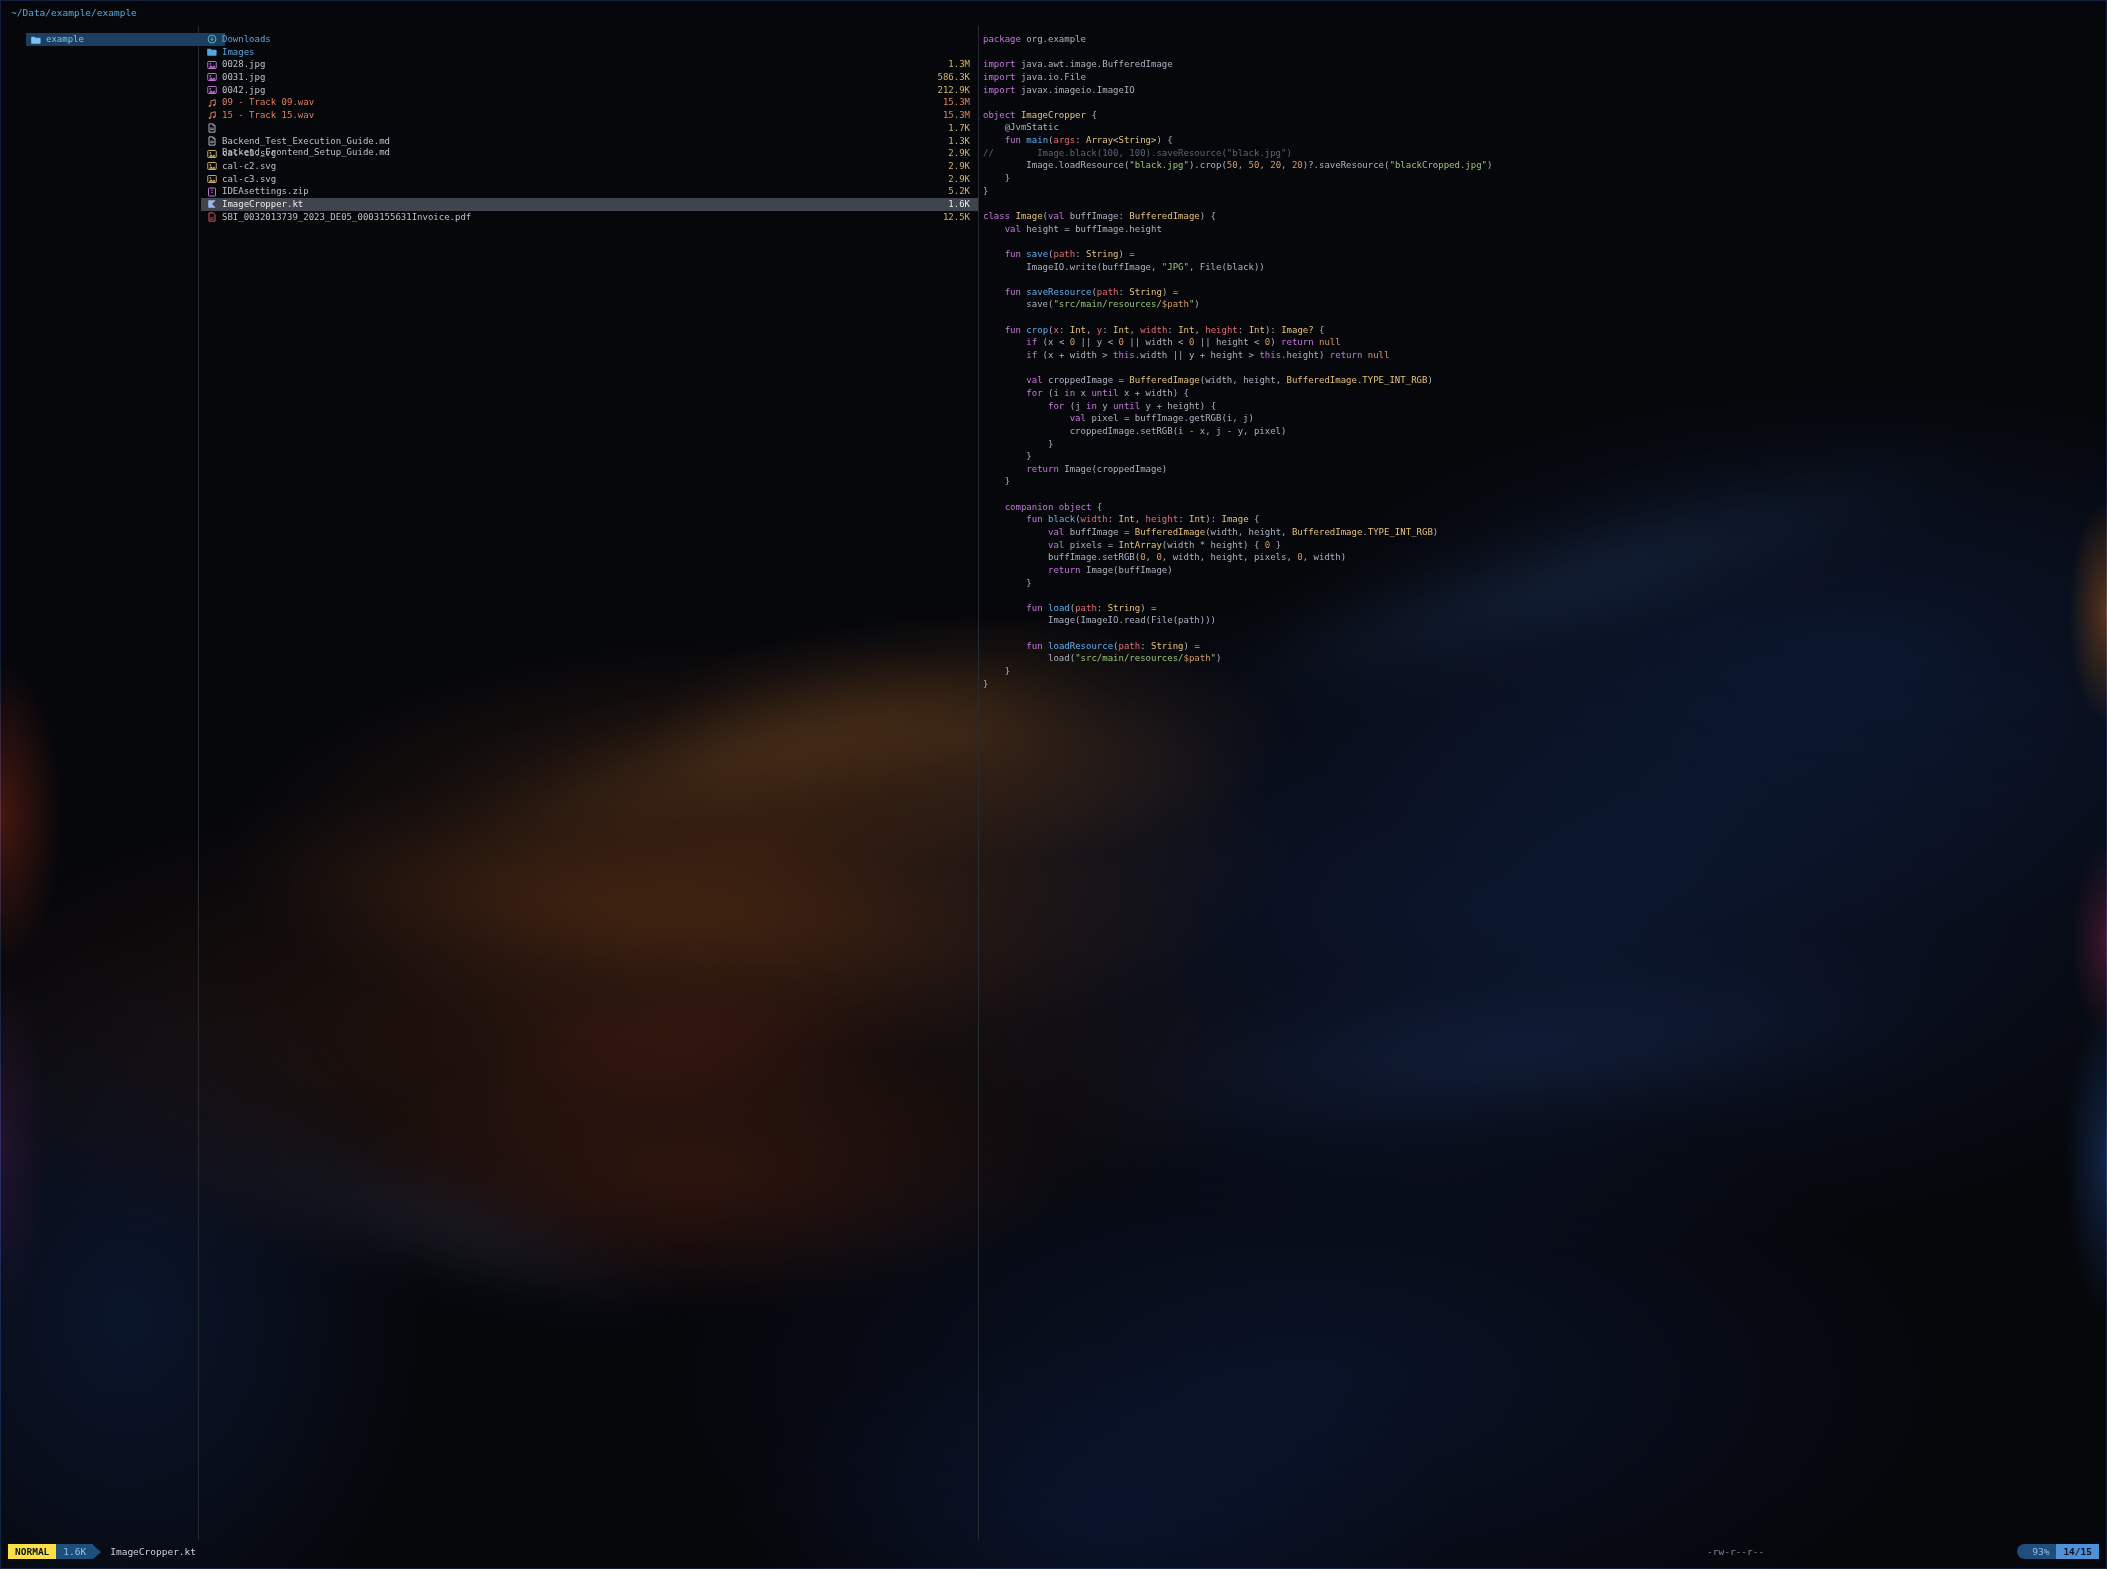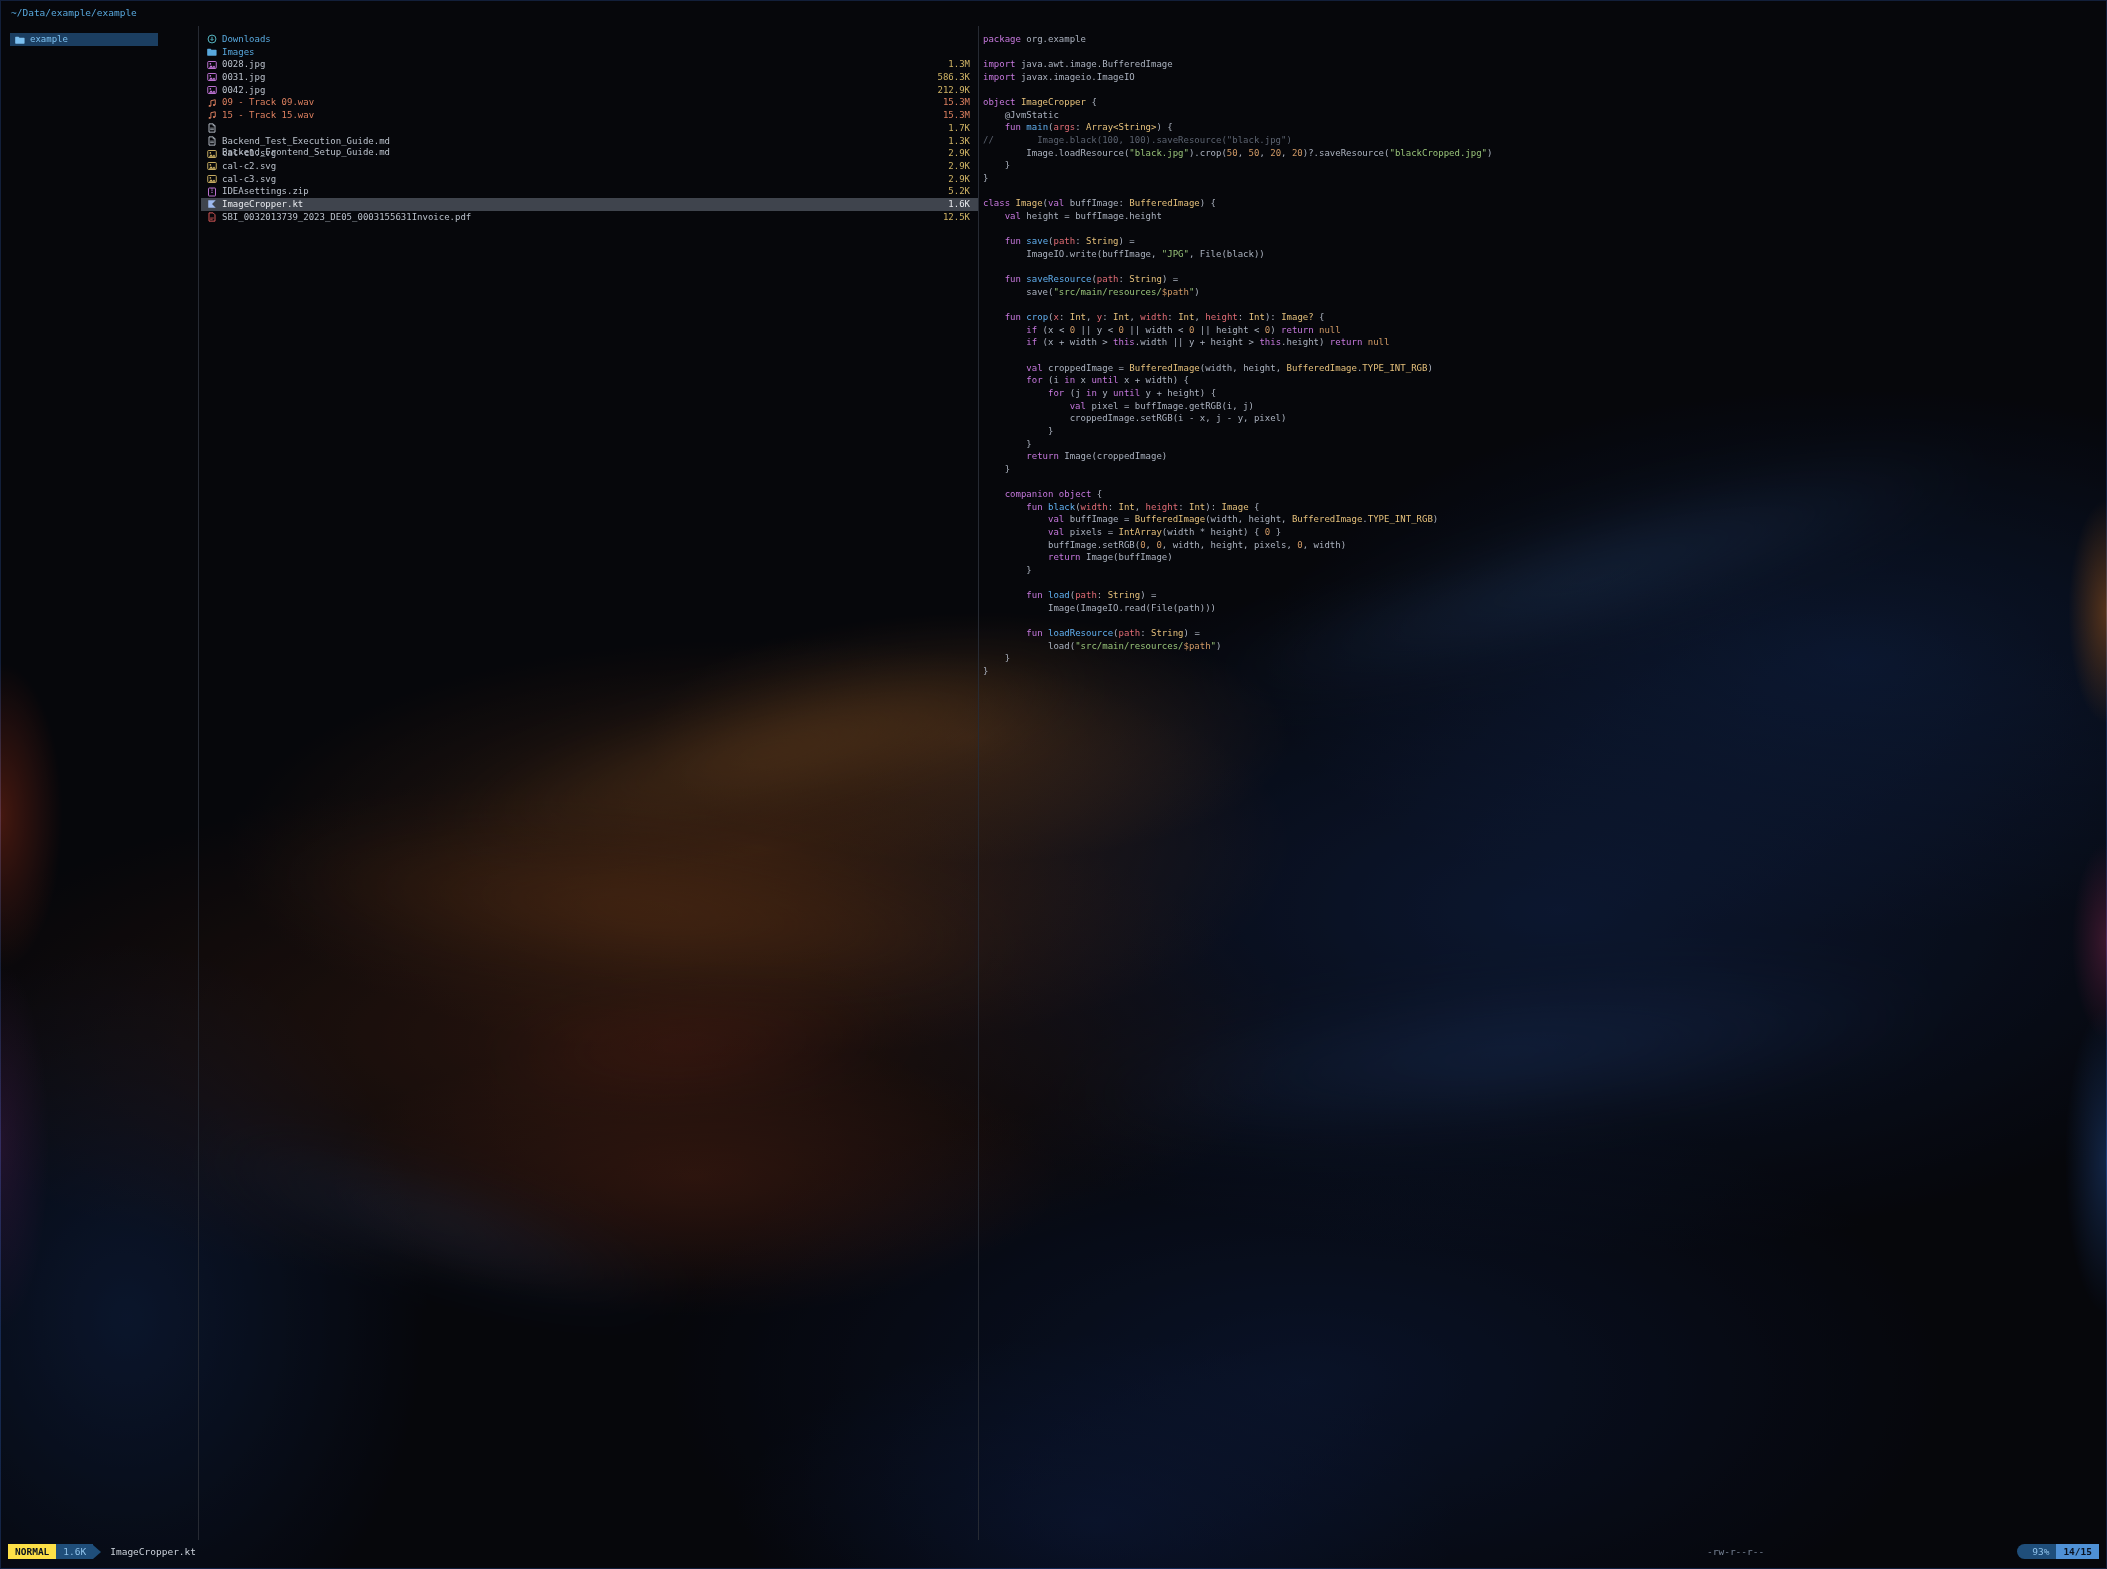--- a/index.html
+++ b/index.html
@@ -31,21 +31,21 @@
   .s5{left:180px;top:1180px;width:520px;height:90px;transform:rotate(18deg);background:radial-gradient(closest-side,rgba(70,130,220,.25),transparent)}
   .s6{left:480px;top:1000px;width:420px;height:90px;transform:rotate(-4deg);background:radial-gradient(closest-side,rgba(200,55,30,.3),transparent)}
 
   
   .term{position:absolute;inset:0;border:1px solid rgba(45,90,170,.3)}
   .tint{position:absolute;inset:0;background:rgba(5,7,11,.42)}
   .topbar{position:absolute;left:10px;top:6px;color:#58a8dd;font-size:9.5px}
   .pane-sep{position:absolute;top:25px;bottom:28px;width:1px;background:#262a33}
   #sep1{left:197px}#sep2{left:977px}
 
-  .parent-pane{position:absolute;left:9px;top:32px;width:148px}
+  .parent-pane{position:absolute;left:25px;top:32px;width:199px}
   .parent-item{height:13px;line-height:13px;padding:0 5px;color:#58a8dd;display:flex;align-items:center;white-space:nowrap}
   .parent-item.selected{background:#1b3e61;color:#7cc0f0}
 
   .file-pane{position:absolute;left:200px;top:32px;width:777px}
   .file-row{display:flex;align-items:center;height:12.7px;line-height:12.7px;padding:0 8px 0 6px;white-space:nowrap}
   .file-row.selected{background:#3f444d}
   .file-row.selected .fname,.file-row.selected .fsize{color:#e8eaee !important}
   .ficon{width:13px;height:11px;display:inline-flex;align-items:center;flex:none;margin-right:2px}
   .ficon svg{display:block}
   .fname{flex:1;overflow:hidden;color:#bac1cb}
@@ -281,20 +281,21 @@
         <span class="fname" style="color: rgb(186, 193, 203);">SBI_0032013739_2023_DE05_0003155631Invoice.pdf</span>
         <span class="fsize" style="color: rgb(208, 180, 101);">12.5K</span>
       </div>
     </div>
 
   <div class="preview-pane">
     <div>
         <div class="code-line"><span class="tk-kw">package</span><span class="tk-tx"> org.example</span></div>
         <div class="code-line">&nbsp;</div>
         <div class="code-line"><span class="tk-kw">import</span><span class="tk-tx"> java.awt.image.BufferedImage</span></div>
+        <div class="code-line"><span class="tk-kw">import</span><span class="tk-tx"> java.io.File</span></div>
         <div class="code-line"><span class="tk-kw">import</span><span class="tk-tx"> javax.imageio.ImageIO</span></div>
         <div class="code-line">&nbsp;</div>
         <div class="code-line"><span class="tk-kw">object</span><span class="tk-ty"> ImageCropper</span><span class="tk-tx"> {</span></div>
         <div class="code-line"><span class="tk-tx">    @JvmStatic</span></div>
         <div class="code-line"><span class="tk-tx">    </span><span class="tk-kw">fun</span><span class="tk-fn"> main</span><span class="tk-tx">(</span><span class="tk-pr">args</span><span class="tk-tx">: </span><span class="tk-ty">Array&lt;String&gt;</span><span class="tk-tx">) {</span></div>
         <div class="code-line"><span class="tk-cm">//        Image.black(100, 100).saveResource("black.jpg")</span></div>
         <div class="code-line"><span class="tk-tx">        Image.loadResource(</span><span class="tk-st">"black.jpg"</span><span class="tk-tx">).crop(</span><span class="tk-nm">50</span><span class="tk-tx">, </span><span class="tk-nm">50</span><span class="tk-tx">, </span><span class="tk-nm">20</span><span class="tk-tx">, </span><span class="tk-nm">20</span><span class="tk-tx">)?.saveResource(</span><span class="tk-st">"blackCropped.jpg"</span><span class="tk-tx">)</span></div>
         <div class="code-line"><span class="tk-tx">    }</span></div>
         <div class="code-line"><span class="tk-tx">}</span></div>
         <div class="code-line">&nbsp;</div>

